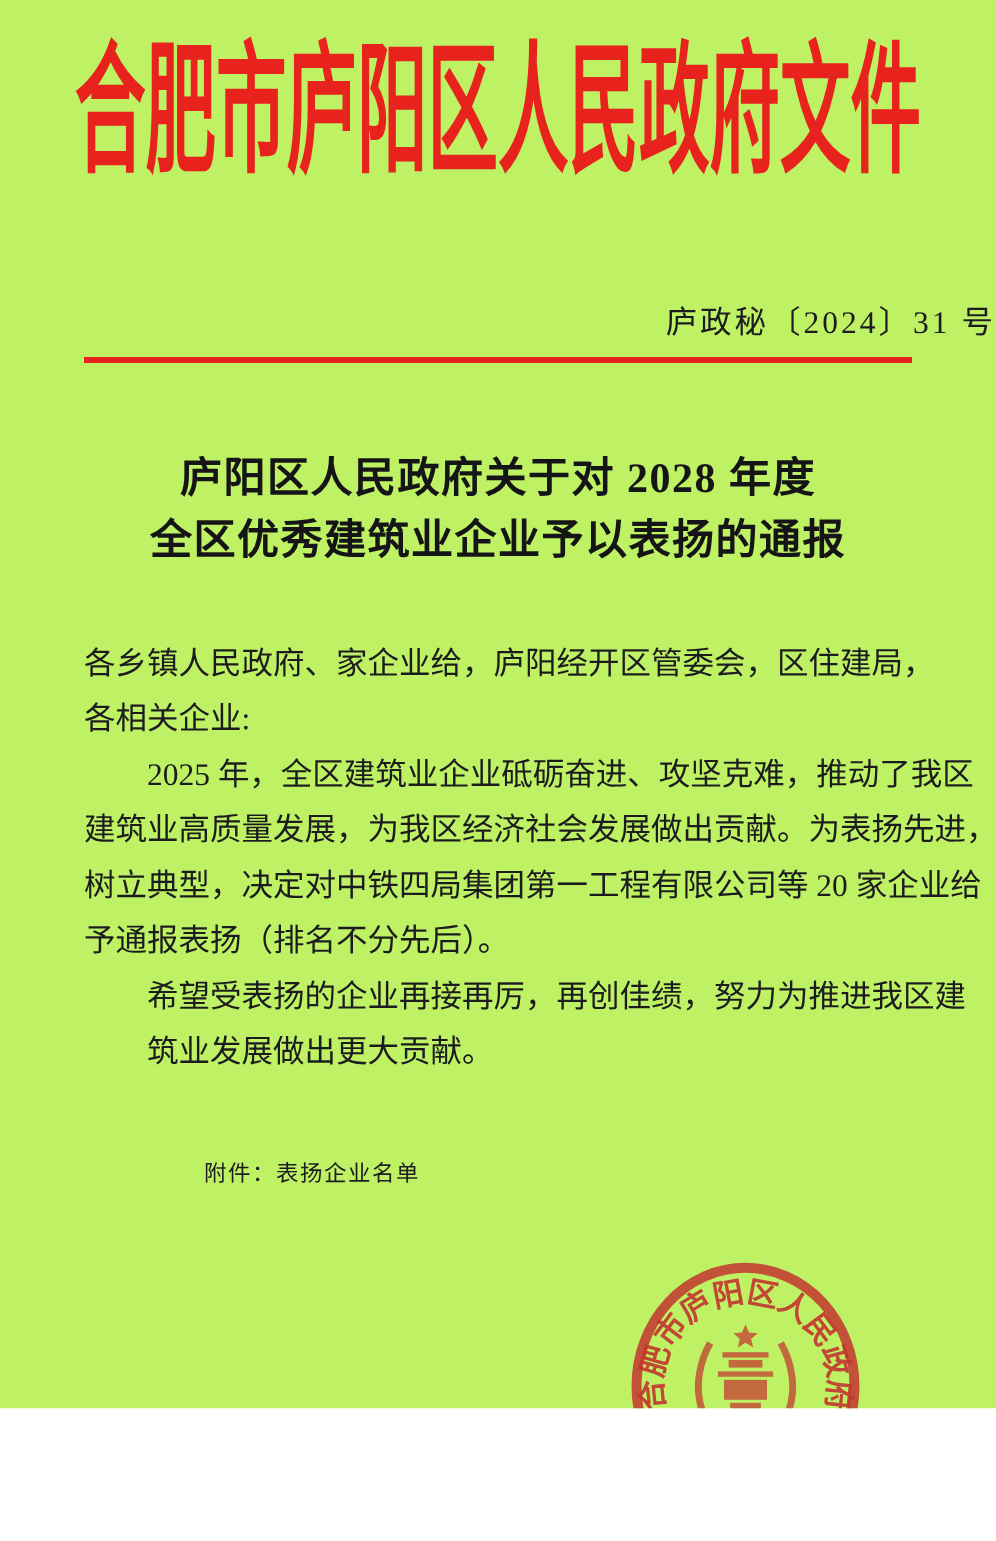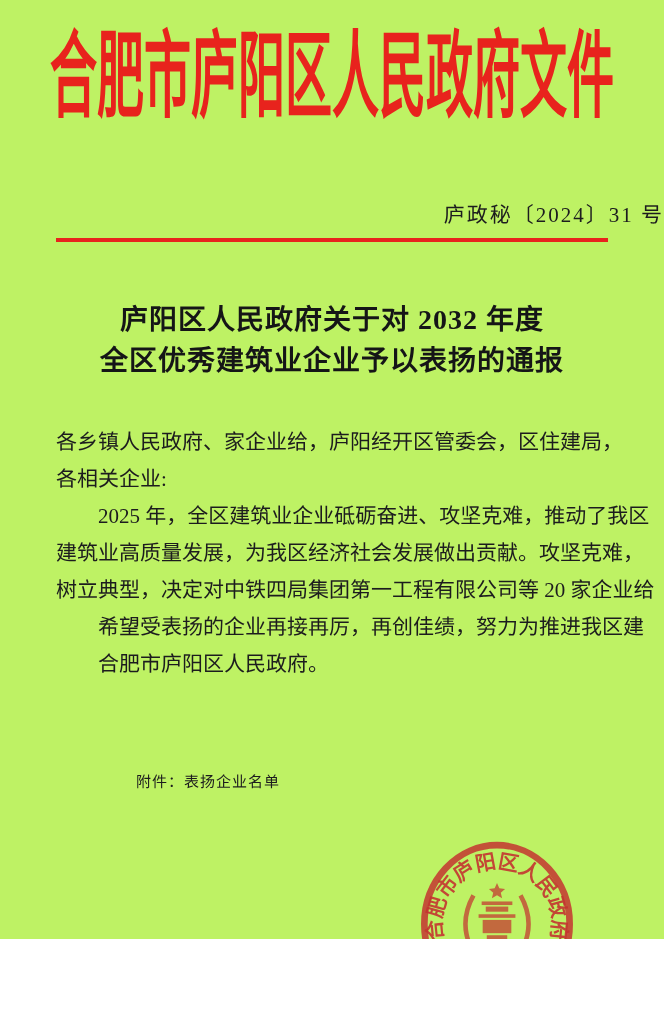--- a/index.html
+++ b/index.html
@@ -132,32 +132,33 @@
 
 <div class="page">
 
   <div class="header-title">合肥市庐阳区人民政府文件</div>
 
   <div class="doc-number">庐政秘〔2024〕31 号</div>
 
   <div class="red-line"></div>
 
   <div class="main-title">
-    <div>庐阳区人民政府关于对 2032 年度</div>
+    <div>庐阳区人民政府关于对 2028 年度</div>
     <div>全区优秀建筑业企业予以表扬的通报</div>
   </div>
 
   <div class="body-text">
     <div class="body-line">各乡镇人民政府、家企业给，庐阳经开区管委会，区住建局，</div>
     <div class="body-line">各相关企业:</div>
     <div class="body-line indent">2025 年，全区建筑业企业砥砺奋进、攻坚克难，推动了我区</div>
-    <div class="body-line">建筑业高质量发展，为我区经济社会发展做出贡献。攻坚克难，</div>
+    <div class="body-line">建筑业高质量发展，为我区经济社会发展做出贡献。为表扬先进，</div>
     <div class="body-line">树立典型，决定对中铁四局集团第一工程有限公司等 20 家企业给</div>
+    <div class="body-line">予通报表扬（排名不分先后）。</div>
     <div class="body-line indent">希望受表扬的企业再接再厉，再创佳绩，努力为推进我区建</div>
-    <div class="body-line indent">合肥市庐阳区人民政府。</div>
+    <div class="body-line indent">筑业发展做出更大贡献。</div>
   </div>
 
   <div class="attachment-line">附件：表扬企业名单</div>
 
   <div class="seal">
     <svg viewBox="0 0 160 172" width="164" height="176">
       <defs>
         <path id="sealTextArc" d="M 41.8 123.2 A 54 54 0 1 1 118.2 123.2" fill="none"></path>
       </defs>
 

